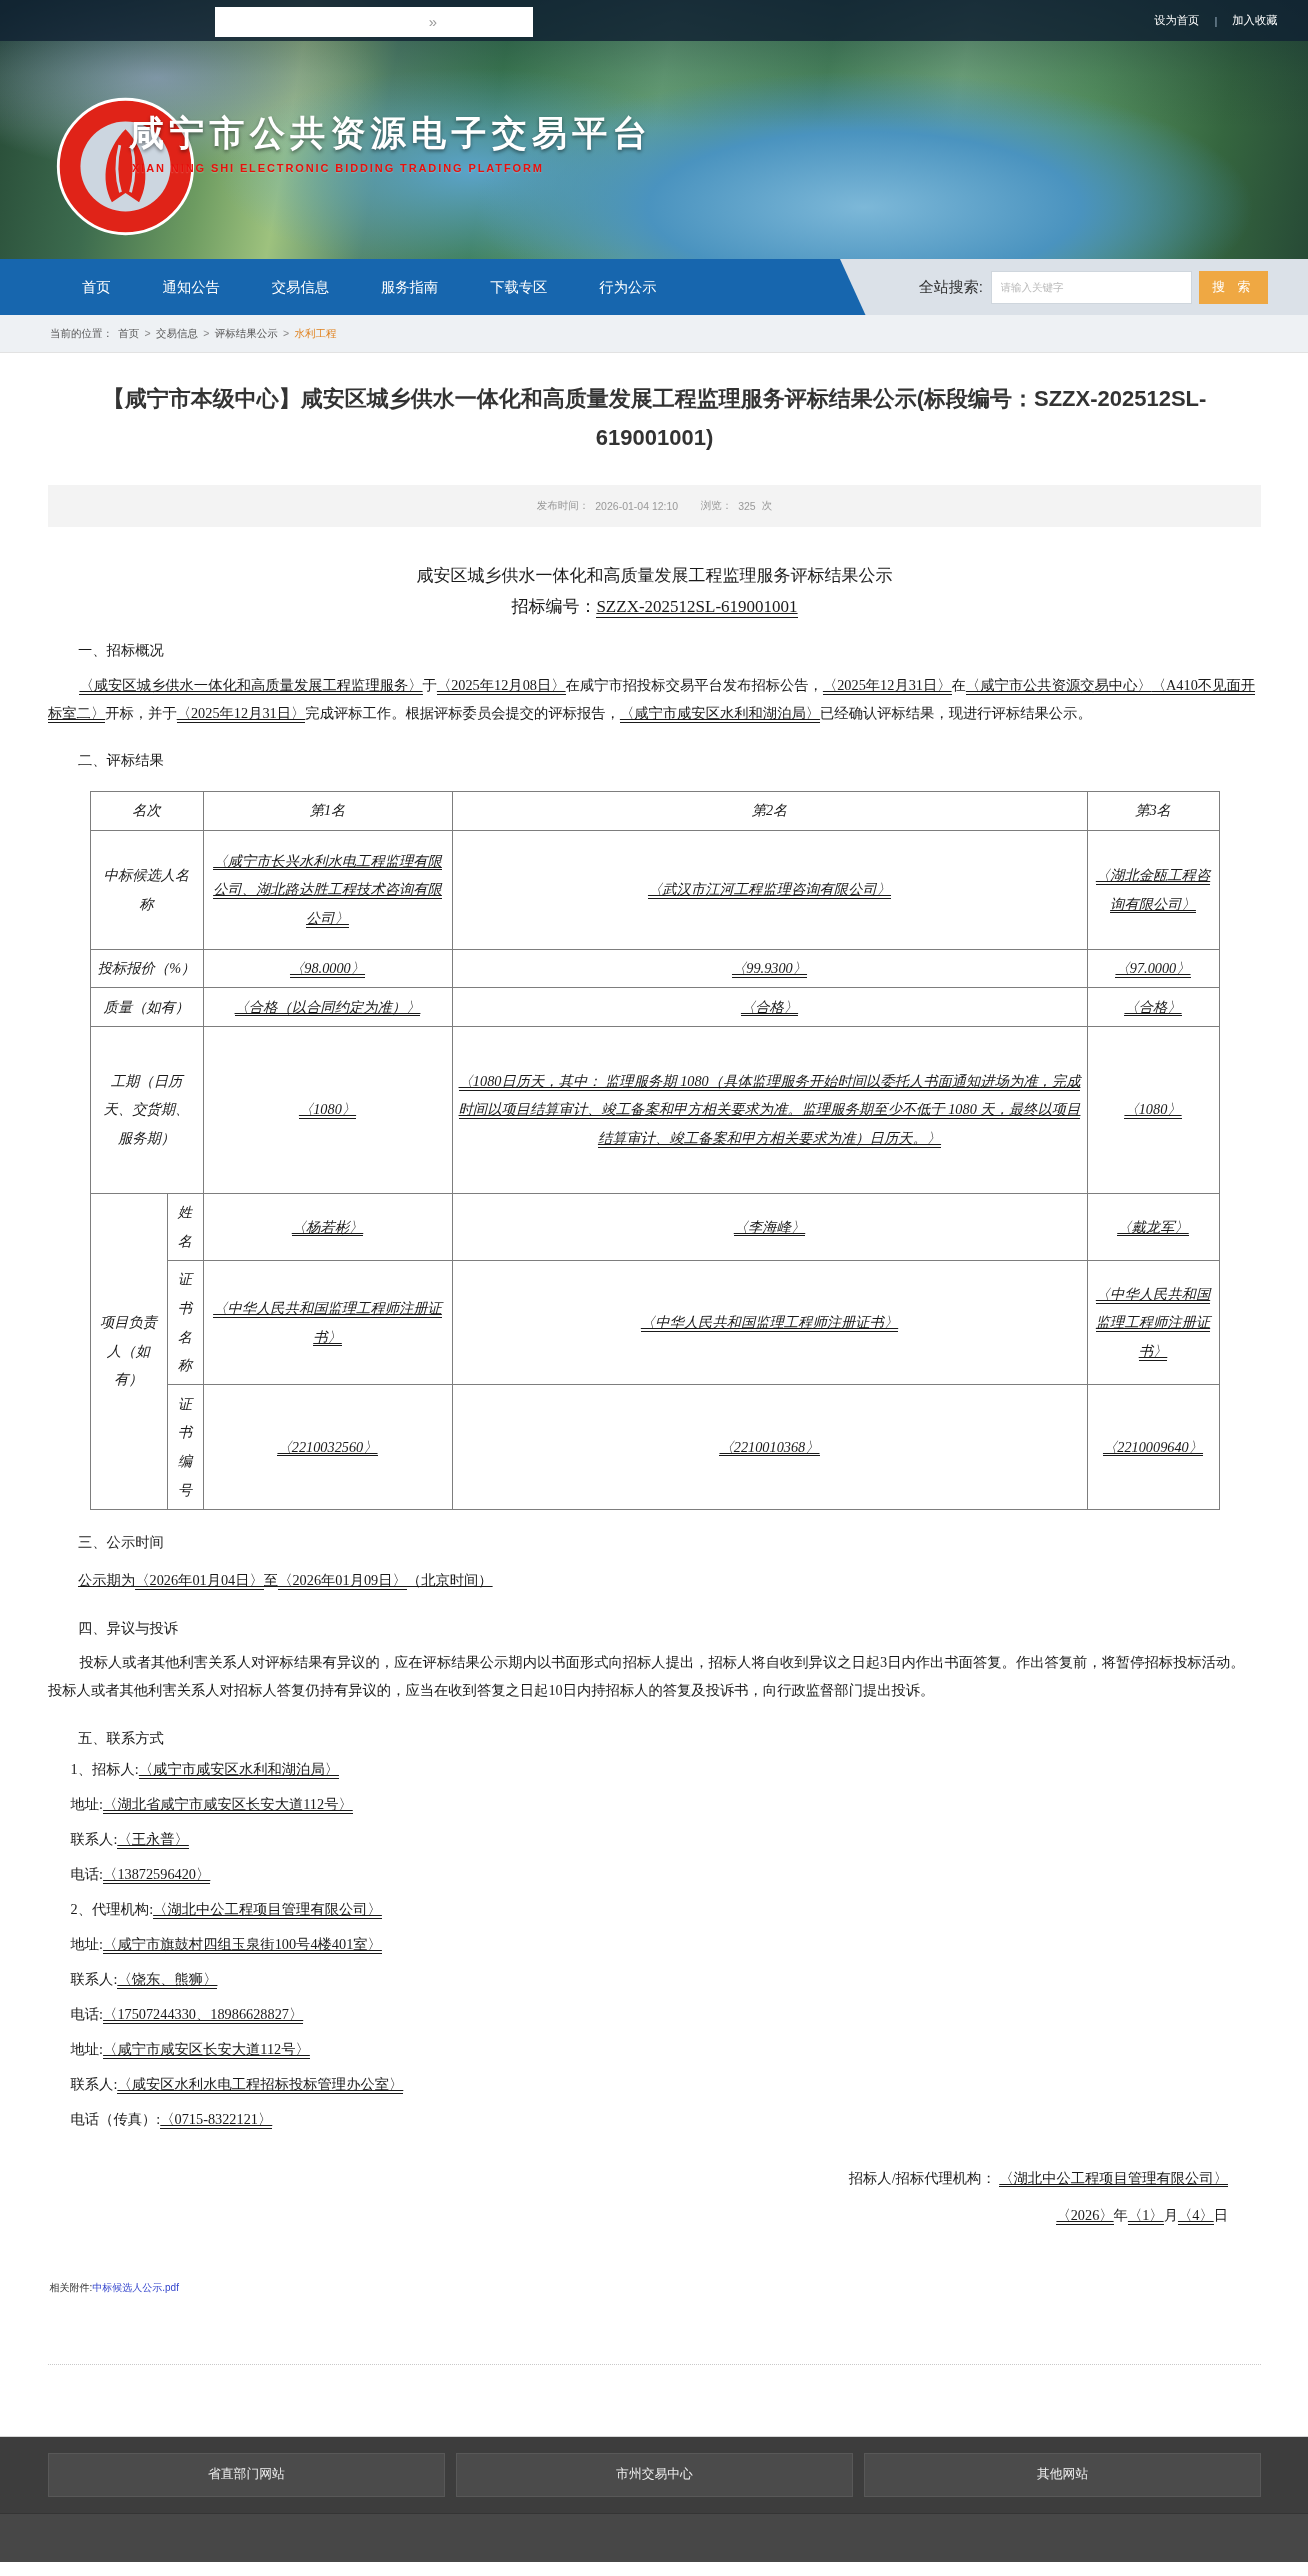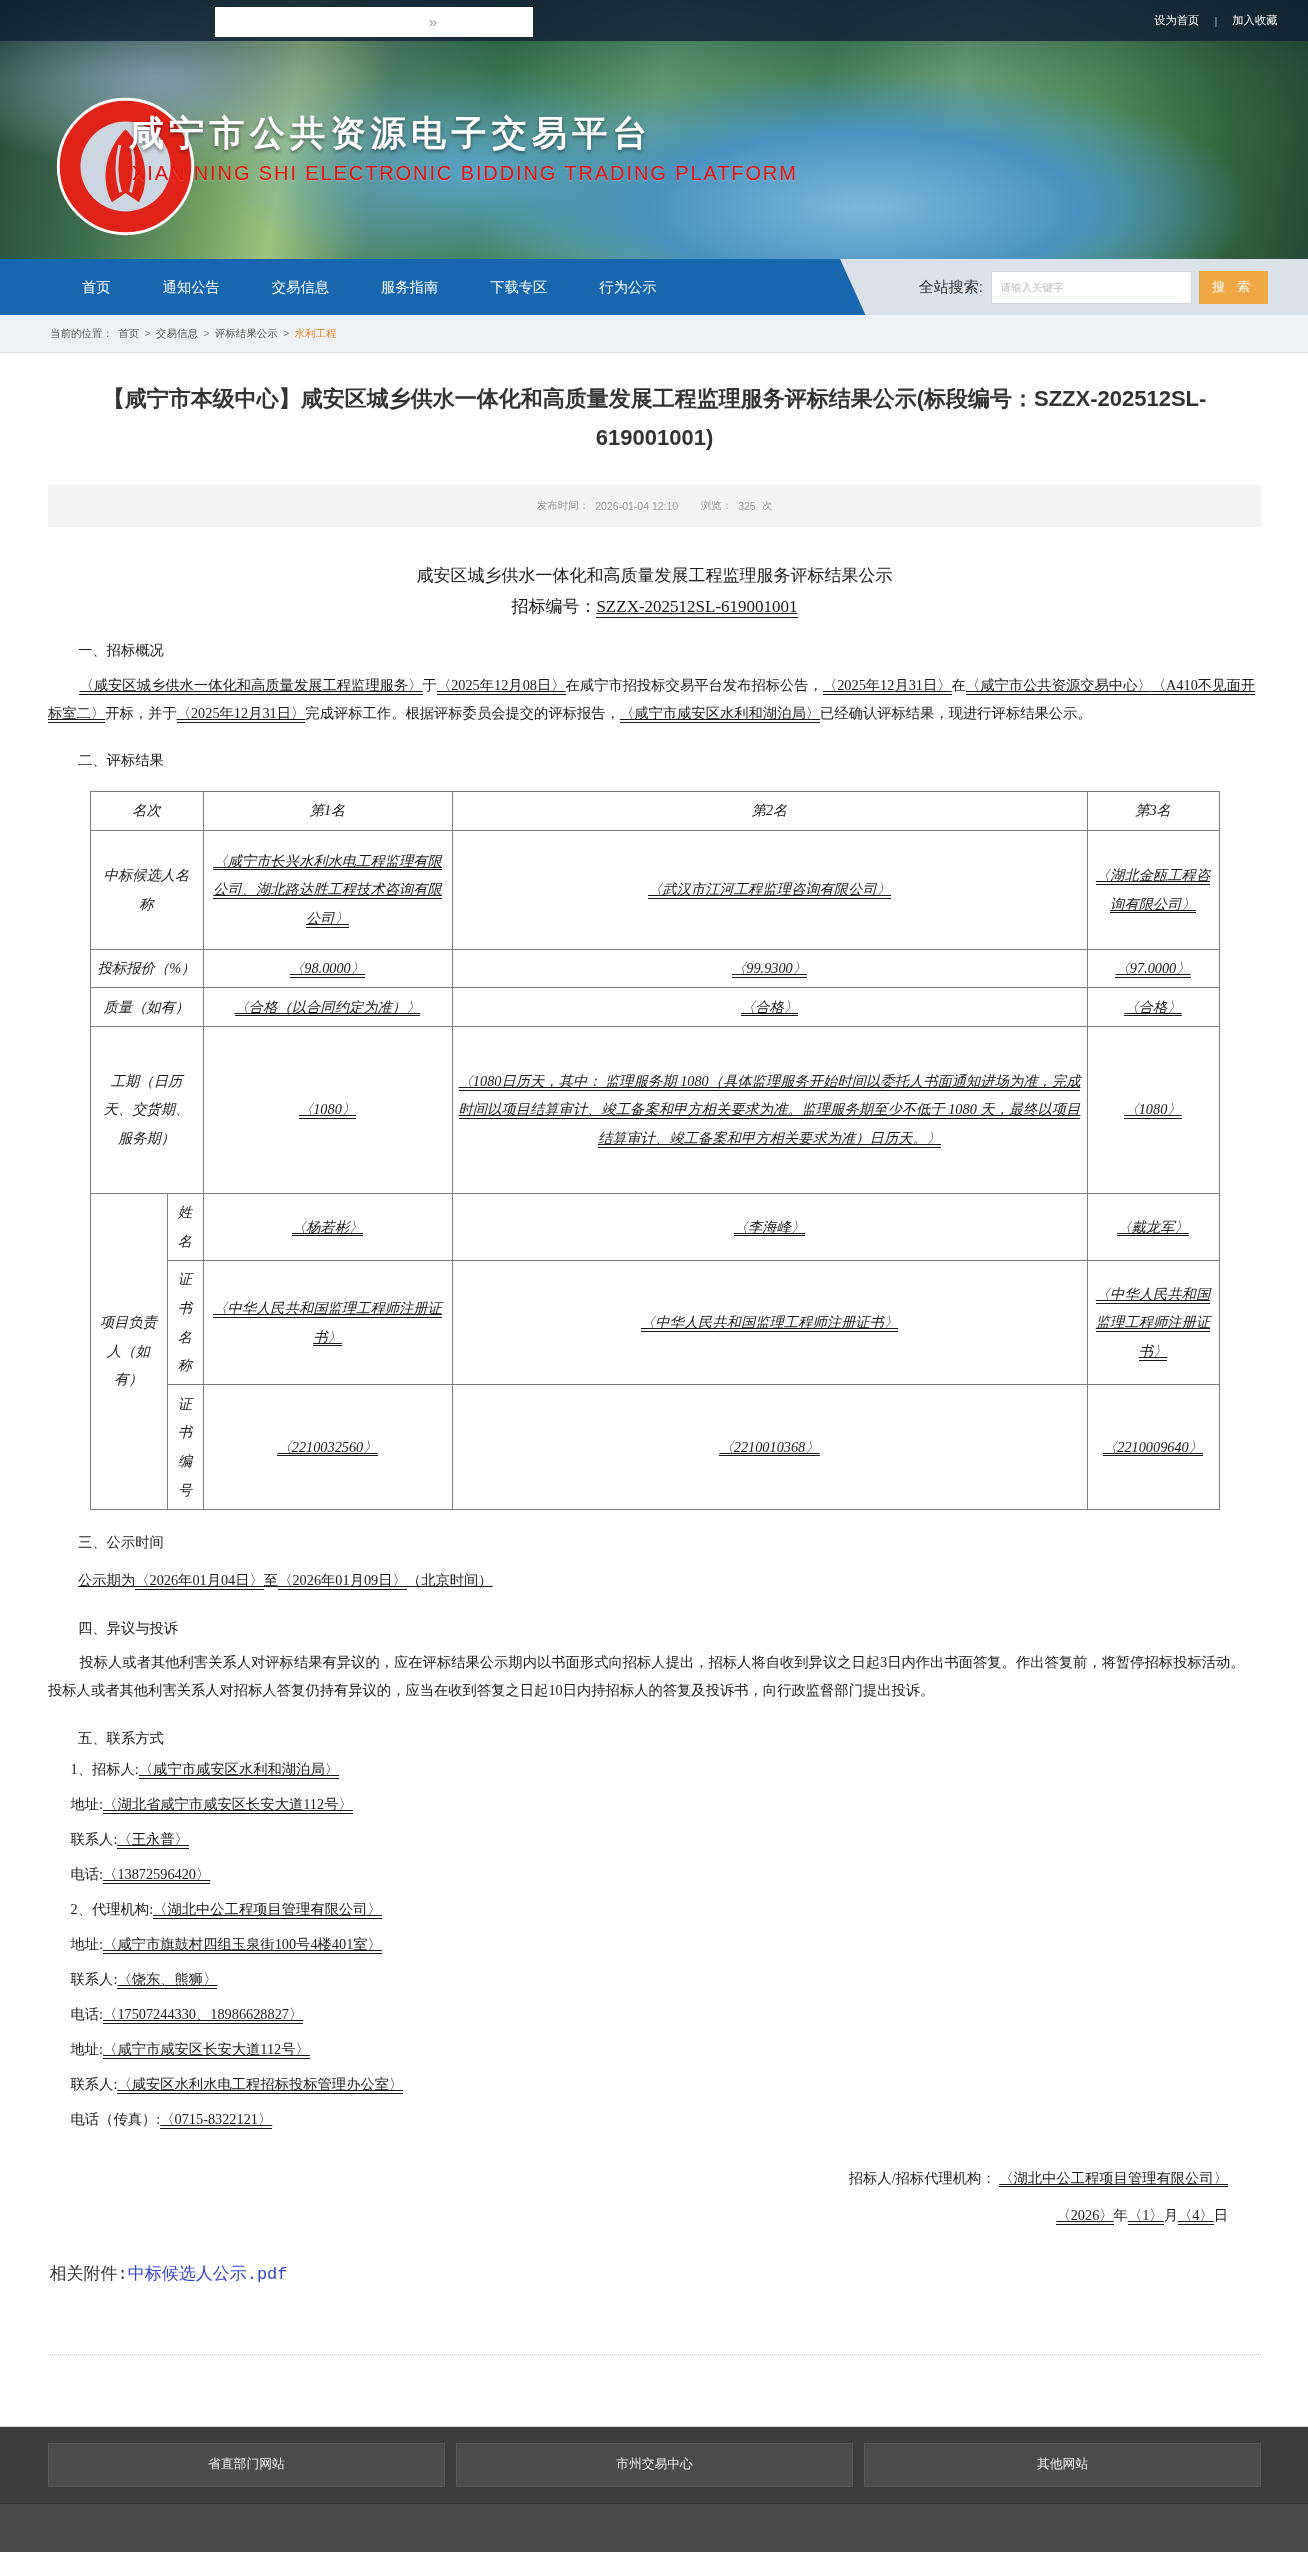--- a/index.html
+++ b/index.html
@@ -18,21 +18,21 @@
   .topstrip { position: absolute; top:0; left:0; right:0; height: 41px; background: rgba(16,33,50,.82);
     display:flex; align-items:center; justify-content:flex-end; padding-right: 31.5px; color:#fff; font-size:11.3px; z-index:5; }
   .topstrip .tlink { cursor:pointer; }
   .topstrip .tsep { margin: 0 15px; color:#9fb4c6; }
   .marquee { position:absolute; top:6.8px; left:215px; width:318px; height:30px; background:#fff; z-index:6;
     display:flex; align-items:center; justify-content:flex-end; padding-right:96px; }
   .marquee .arrow { color:#9a9a9a; font-size:15px; cursor:pointer; }
   .seal { position:absolute; left:54px; top:95px; z-index:4; }
   .banner-title { position:absolute; left:129px; top:110px; z-index:4; color:#fff; font-size:35px; font-weight:bold;
     letter-spacing:5.3px; text-shadow:0 1.5px 3.8px rgba(0,0,0,.45); }
-  .banner-sub { position:absolute; left:132px; top:162px; z-index:4; color:#e8100c; font-size:20px; font-weight:normal;
+  .banner-sub { position:absolute; left:132px; top:162px; z-index:4; color:#e8100c; font-size:11px; font-weight:bold;
     letter-spacing:1.9px; text-shadow:0 0.8px 1.5px rgba(255,255,255,.25); }
 
   
   .nav { position:relative; height:56px; background:#1766ae; }
   .nav-items { display:flex; margin-left:56px; }
   .nav-item { color:#fff; font-size:14.3px; line-height:56px; padding:0 26px; cursor:pointer; white-space:nowrap; }
   .search-zone { position:absolute; right:0; top:0; height:56px; width:469px; background:#dbe1e8;
     clip-path: polygon(0 0, 100% 0, 100% 100%, 25.5px 100%);
     display:flex; align-items:center; justify-content:flex-end; padding-right:41px; gap:7.5px; }
   .search-label { color:#333; font-size:15px; }
@@ -73,21 +73,21 @@
   table.result tbody tr:nth-child(3) td { height:35px; }
   table.result tbody tr:nth-child(4) td { height:167px; }
   table.result tbody tr:nth-child(5) td { height:36px; }
   table.result tbody tr:nth-child(6) td { height:75px; }
   table.result tbody tr:nth-child(7) td { height:75px; }
   td.longcell { text-align:justify; text-align-last:center; padding:4.5px 21px; line-height:2.3; }
 
   .contact-line { padding-left:22.5px; line-height:2.45; }
   .sig-block { text-align:right; margin-right:33px; margin-top:22.5px; line-height:2.6; }
 
-  .attachments { font-family:Liberation Mono, monospace; font-size:17px; margin-top:28px; padding-left:1.5px; }
+  .attachments { font-family:Liberation Sans, sans-serif; font-size:10px; margin-top:47px; padding-left:1.5px; }
   .att-label { color:#333; }
   .att-link { color:#3344cc; cursor:pointer; }
   .att-row2 { margin-top:18px; }
   .dotline { border:none; border-top:0.8px dotted #c9c9c9; margin-top:69px; width:1213px; margin-left:auto; margin-right:auto; }
   .prefoot-space { height:71px; }
 
   
   .footer-top { background:#3d3d3d; border-top:1.5px solid #d7d7d7; border-bottom:1.5px solid #343434;
     padding:15.8px 48px; display:flex; gap:11.3px; }
   .fbox { flex:1; background:#4b4b4b; border:0.8px solid #585858; height:44px; display:flex; align-items:center;

